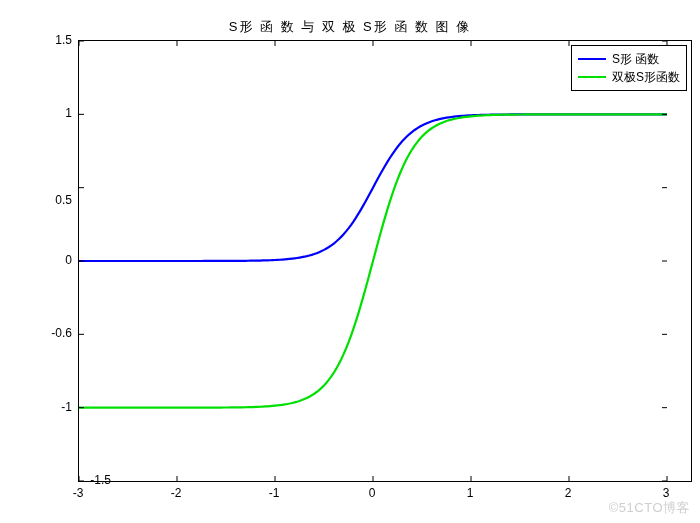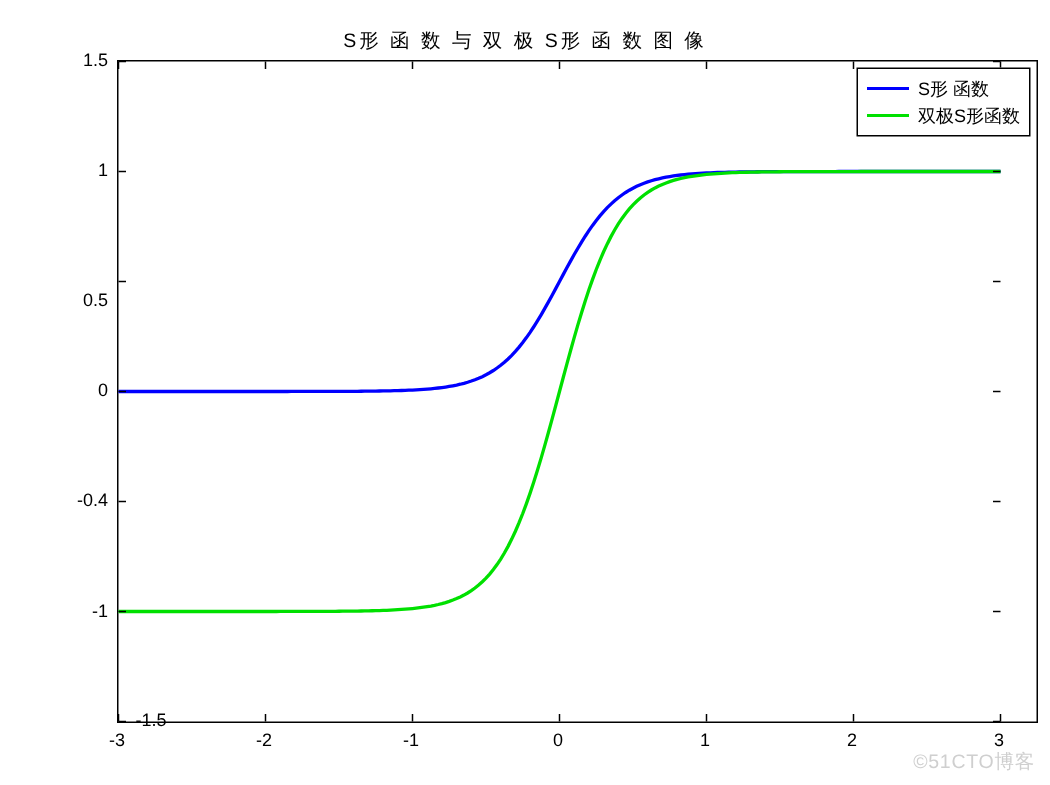--- a/index.html
+++ b/index.html
@@ -130,18 +130,18 @@
   <div class="watermark">©51CTO博客</div>
 <div class="tick x" style="left: 78px; top: 486px;">-3</div>
     <div class="tick x" style="left: 176px; top: 486px;">-2</div>
     <div class="tick x" style="left: 274px; top: 486px;">-1</div>
     <div class="tick x" style="left: 372px; top: 486px;">0</div>
     <div class="tick x" style="left: 470px; top: 486px;">1</div>
     <div class="tick x" style="left: 568px; top: 486px;">2</div>
     <div class="tick x" style="left: 666px; top: 486px;">3</div>
     <div class="tick y" style="left: 72px; top: 480px; margin-left: 39px;">-1.5</div>
     <div class="tick y" style="left: 72px; top: 406.667px;">-1</div>
-    <div class="tick y" style="left: 72px; top: 333.333px;">-0.4</div>
+    <div class="tick y" style="left: 72px; top: 333.333px;">-0.6</div>
     <div class="tick y" style="left: 72px; top: 260px;">0</div>
     <div class="tick y" style="left: 72px; top: 186.667px; margin-top: 13px;">0.5</div>
     <div class="tick y" style="left: 72px; top: 113.333px;">1</div>
     <div class="tick y" style="left: 72px; top: 40px;">1.5</div>
   </div>
 
 </body></html>

